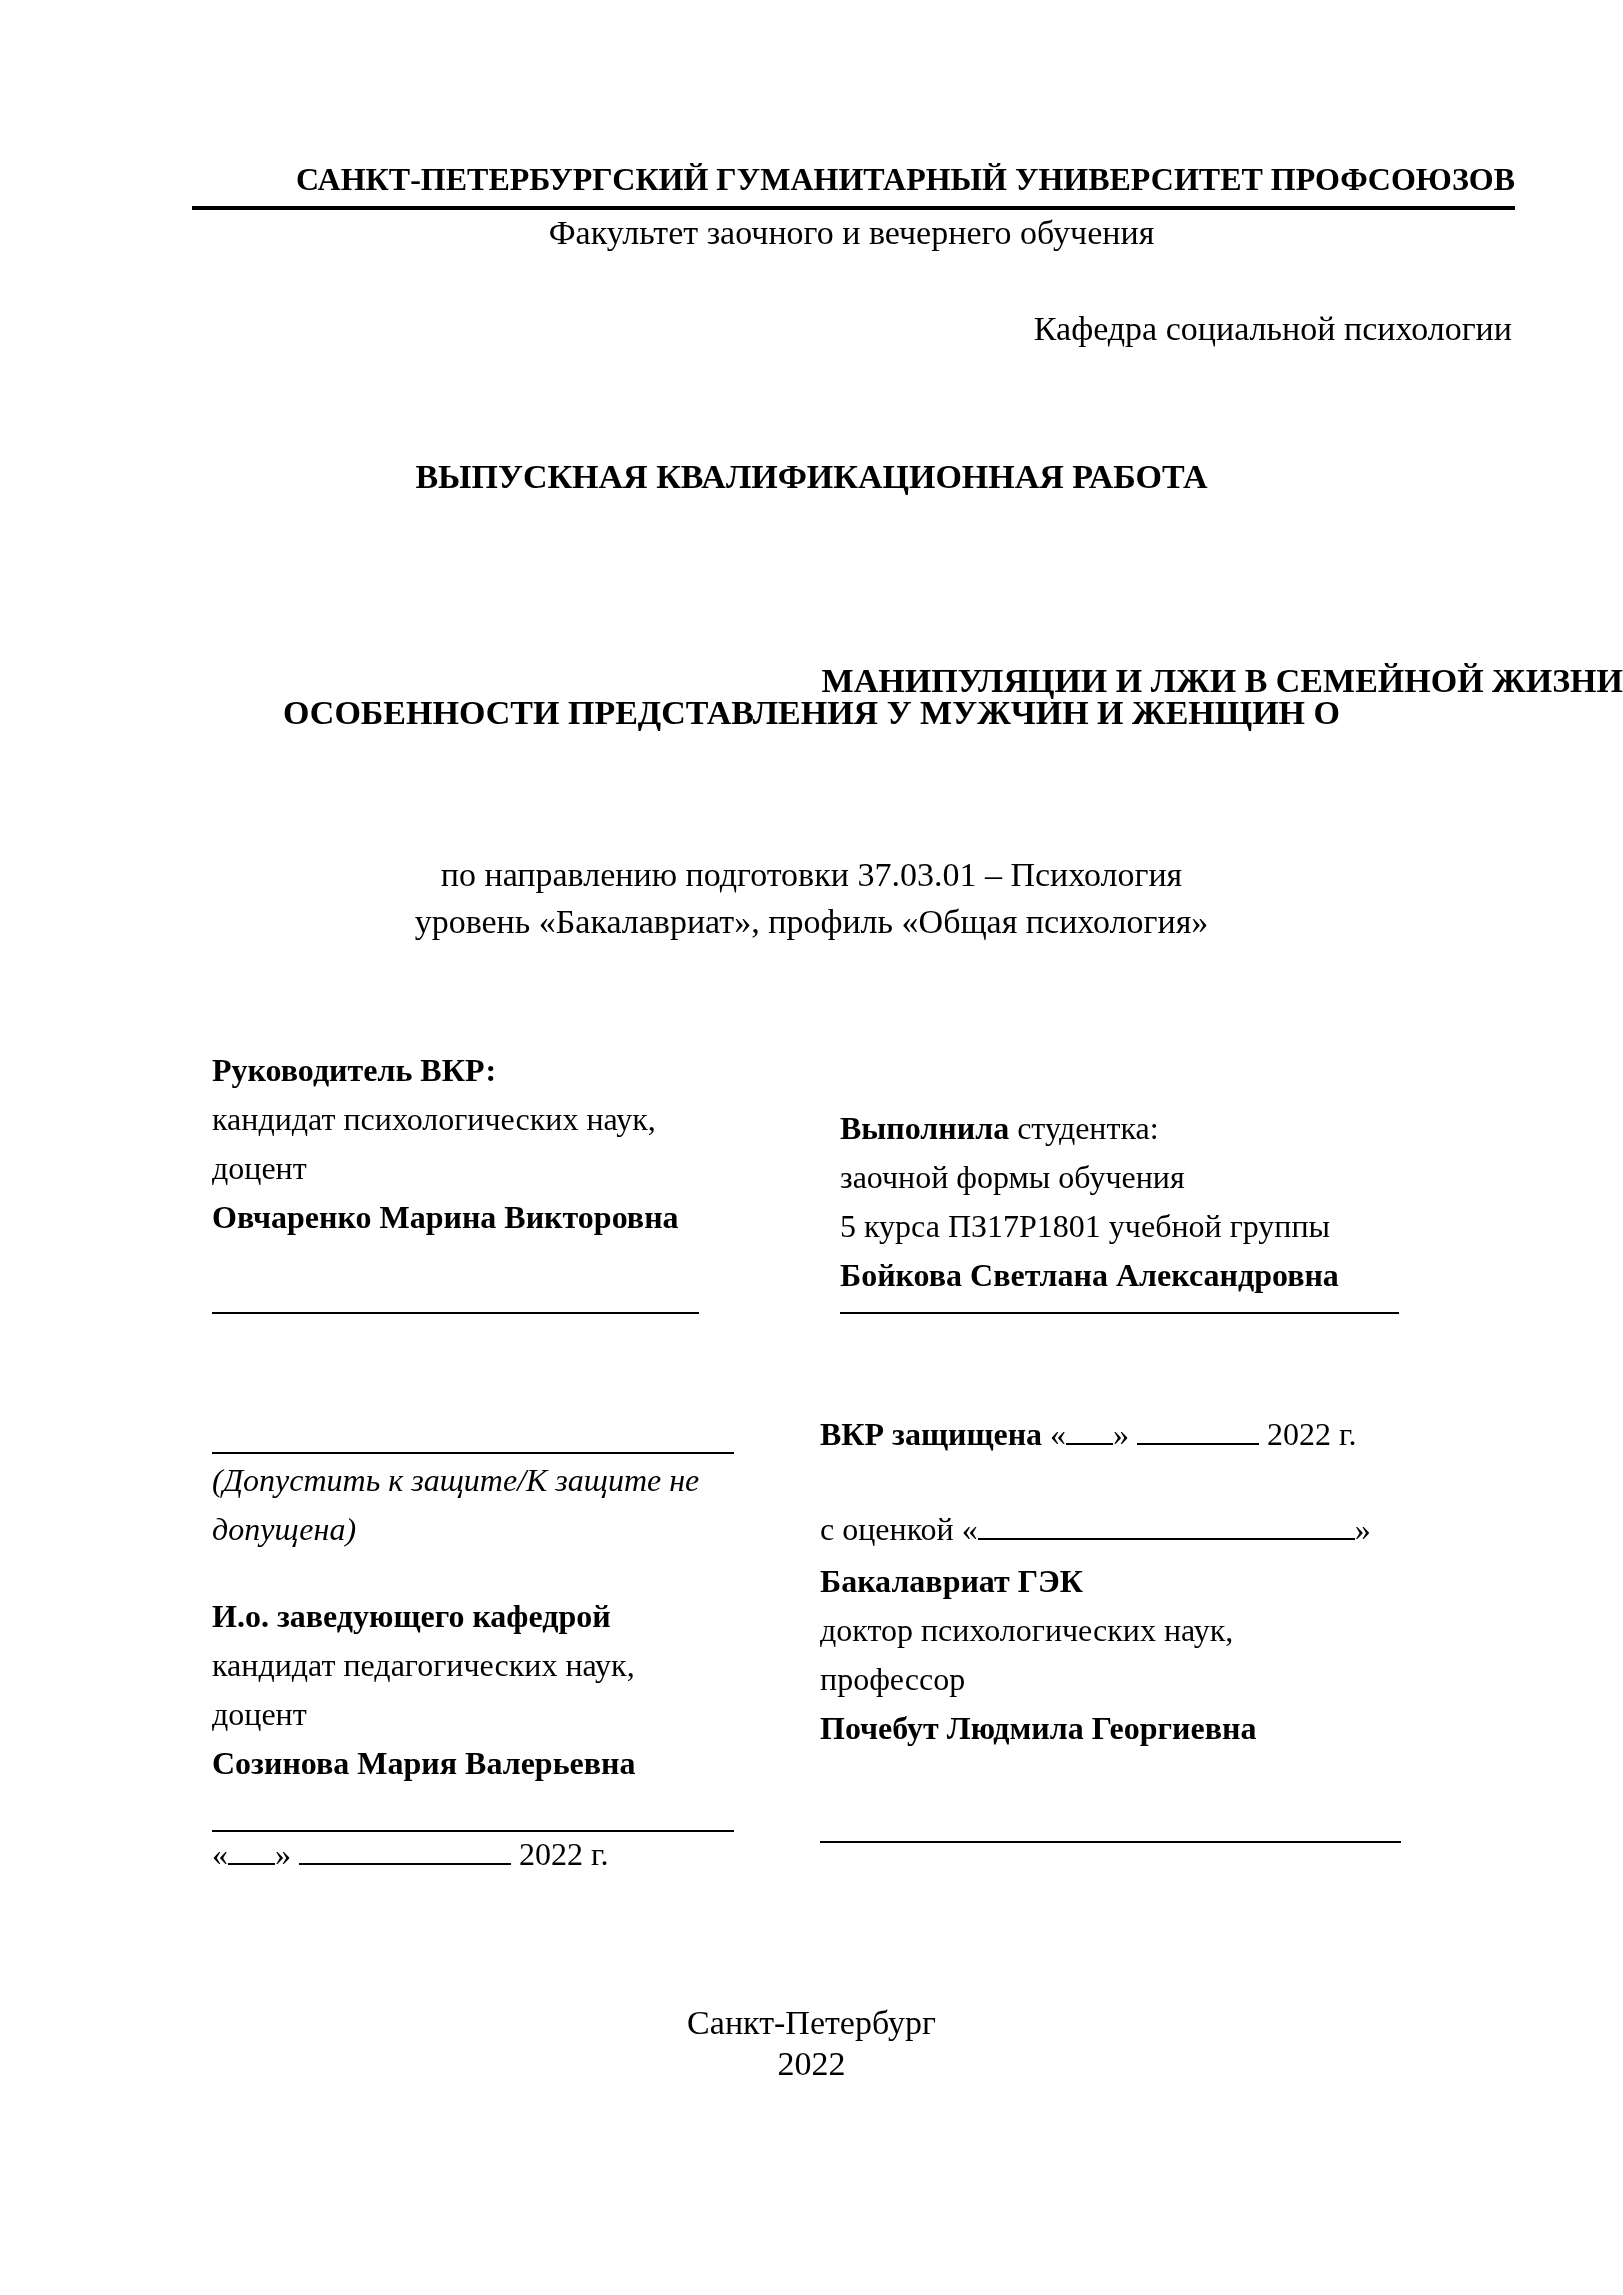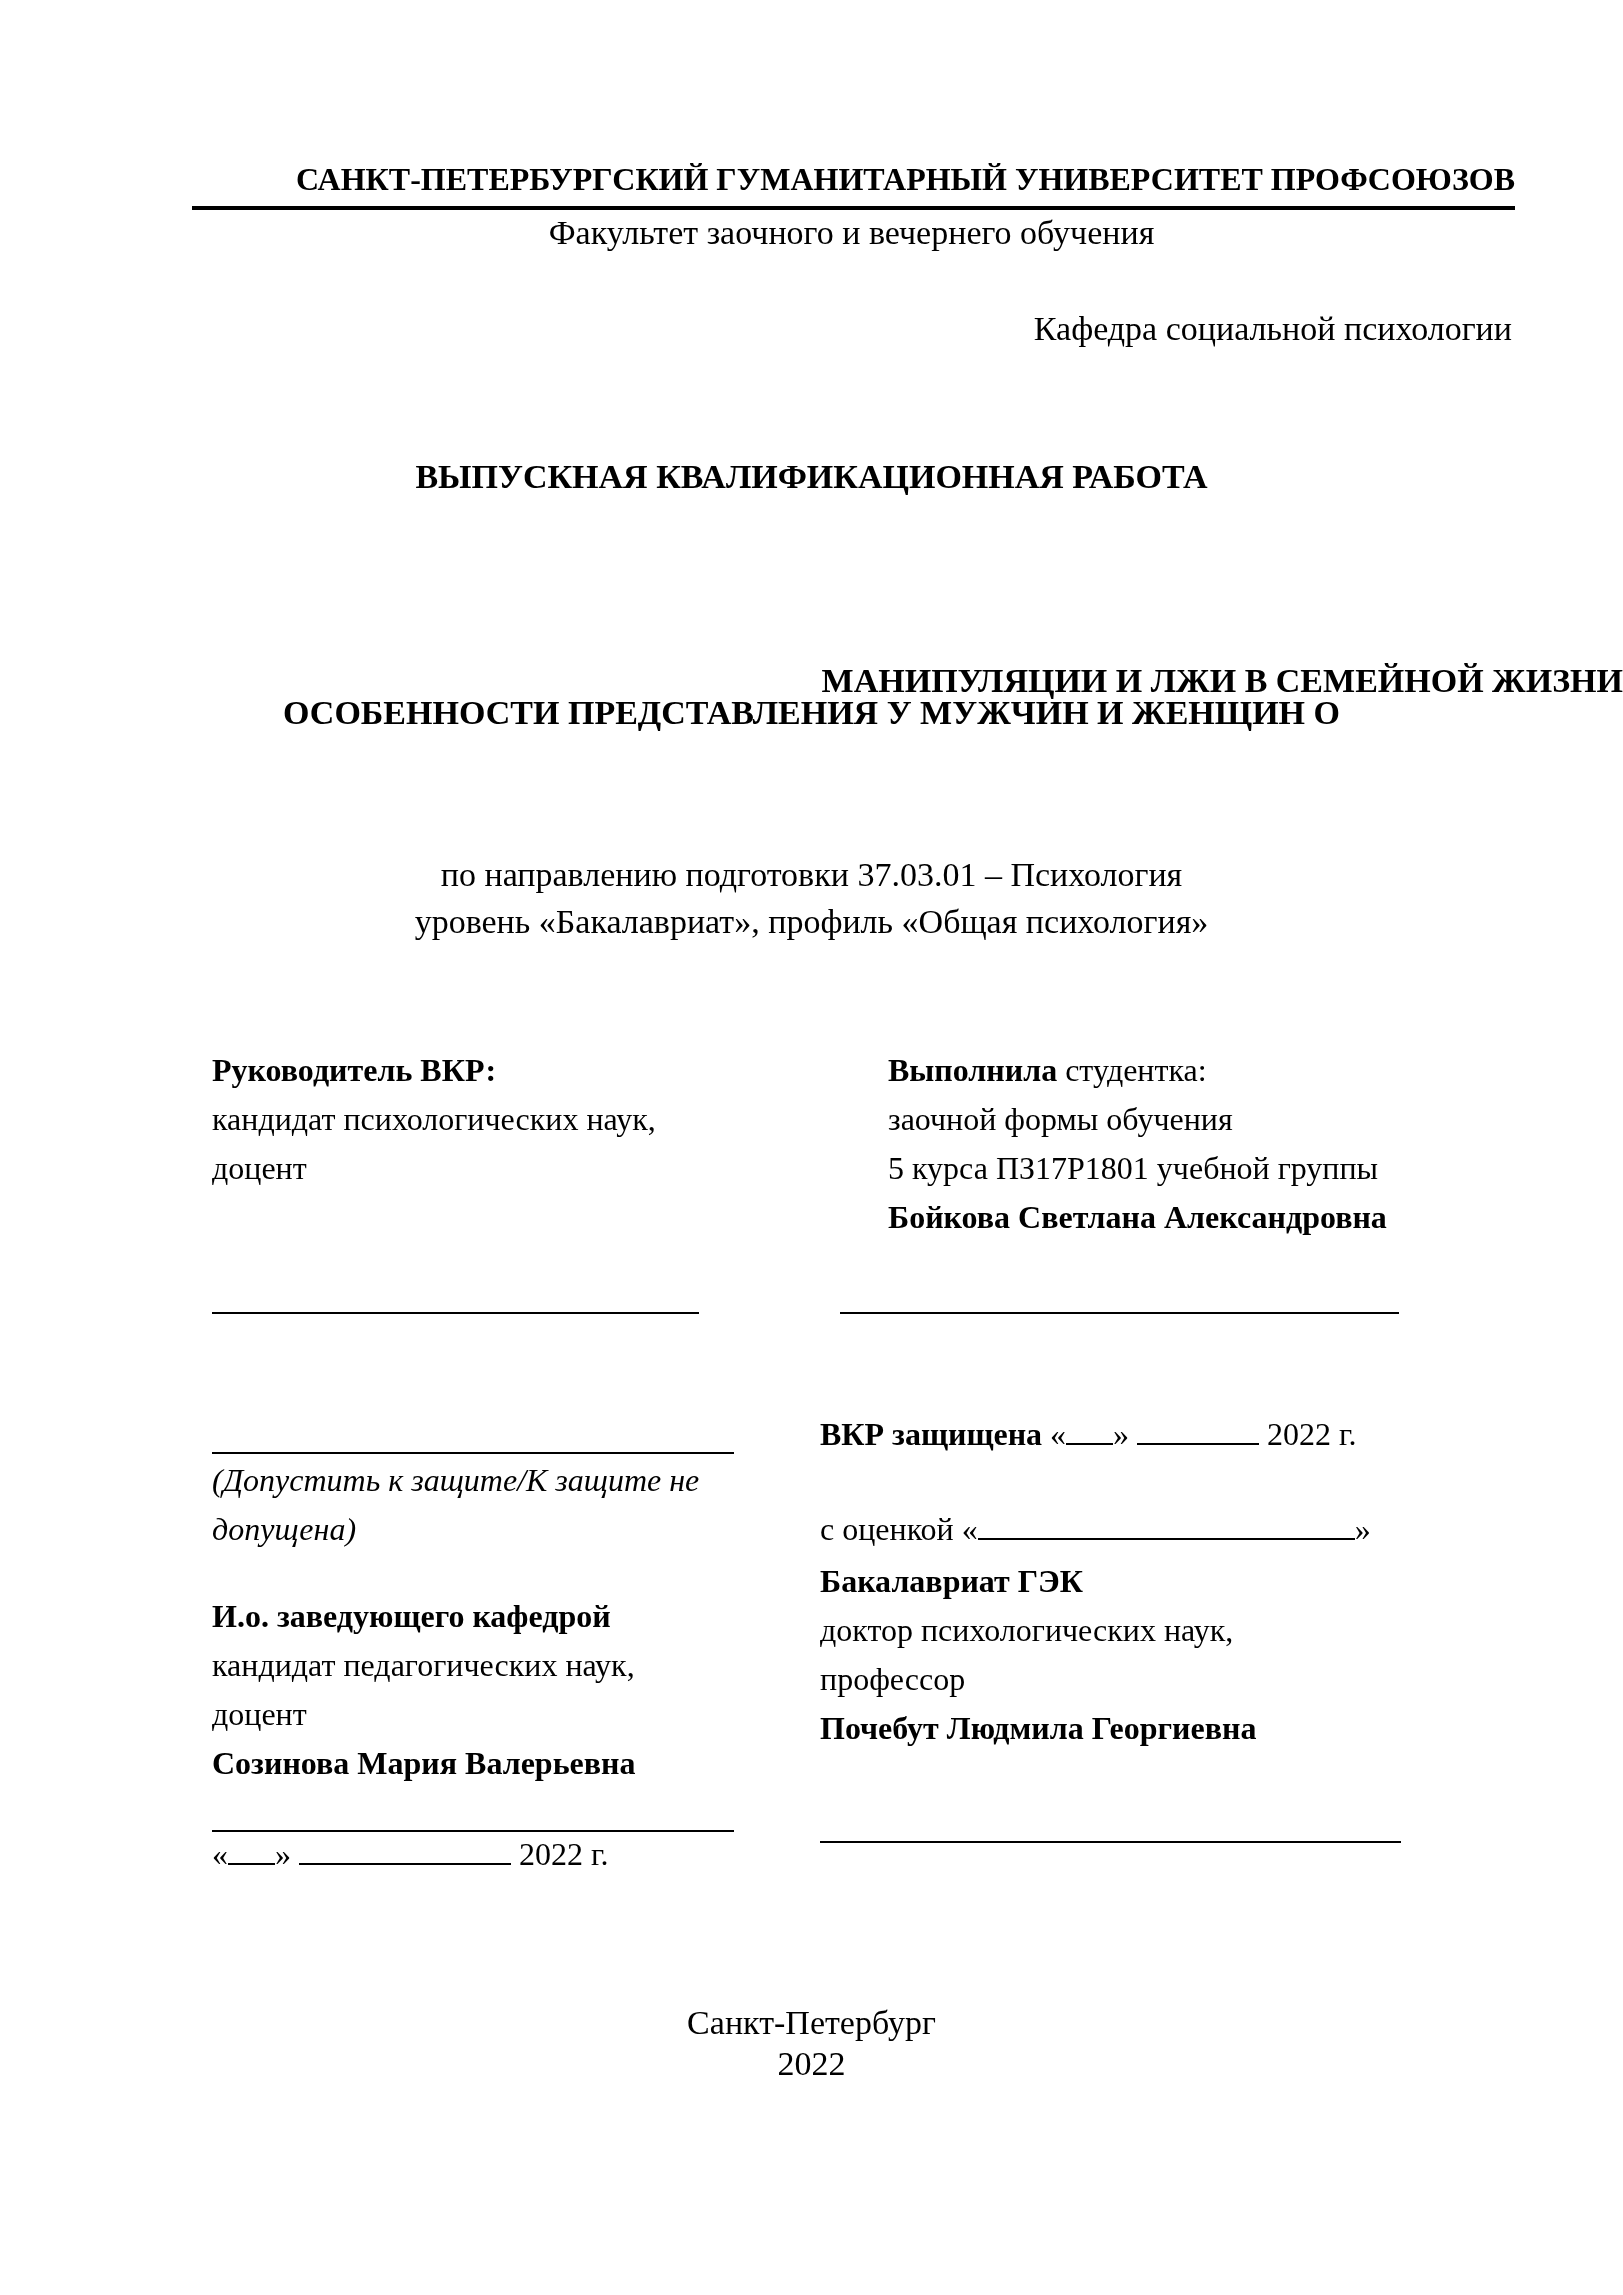--- a/index.html
+++ b/index.html
@@ -58,21 +58,21 @@
       font-weight: bold;
     }
     #title-1 { top: 694px; }
     #title-2 { top: 662px; text-align: right; }
     .dir-line { font-size: 34px; }
     #dir-1 { top: 856px; }
     #dir-2 { top: 903px; }
 
     .col-text { font-size: 32px; line-height: 49px; }
     #supervisor { top: 1046px; left: 212px; }
-    #student { top: 1046px; left: 840px; margin-left: 48px; }
+    #student { top: 1104px; left: 840px; }
 
     .sign-line {
       position: absolute;
       height: 2.4px;
       background: #000;
     }
     #sup-sign { top: 1312px; left: 212px; width: 487px; }
     #stud-sign { top: 1312px; left: 840px; width: 559px; }
     #admit-sign { top: 1452px; left: 212px; width: 522px; }
     #head-sign { top: 1830px; left: 212px; width: 522px; }
@@ -112,20 +112,21 @@
 <div id="title-1" class="abs center title-line">ОСОБЕННОСТИ ПРЕДСТАВЛЕНИЯ У МУЖЧИН И ЖЕНЩИН О</div>
 <div id="title-2" class="abs center title-line">МАНИПУЛЯЦИИ И ЛЖИ В СЕМЕЙНОЙ ЖИЗНИ</div>
 
 <div id="dir-1" class="abs center dir-line">по направлению подготовки 37.03.01 – Психология</div>
 <div id="dir-2" class="abs center dir-line">уровень «Бакалавриат», профиль «Общая психология»</div>
 
 <div id="supervisor" class="abs col-text">
   <div class="bold">Руководитель ВКР:</div>
   <div>кандидат психологических наук,</div>
   <div>доцент</div>
+  <div class="bold">Овчаренко Марина Викторовна</div>
 </div>
 <div id="sup-sign" class="sign-line"></div>
 
 <div id="student" class="abs col-text">
   <div><span class="bold">Выполнила</span><span> студентка:</span></div>
   <div>заочной формы обучения</div>
   <div>5 курса ПЗ17Р1801 учебной группы</div>
   <div class="bold">Бойкова Светлана Александровна</div>
 </div>
 <div id="stud-sign" class="sign-line"></div>

